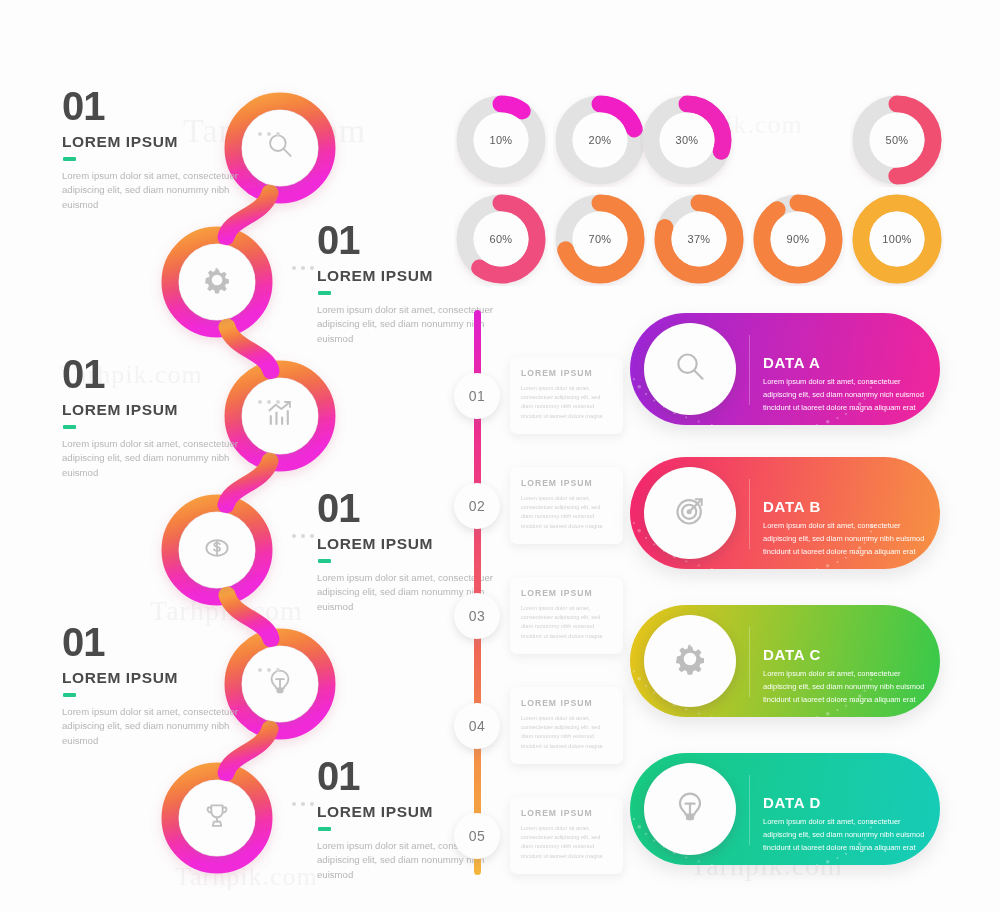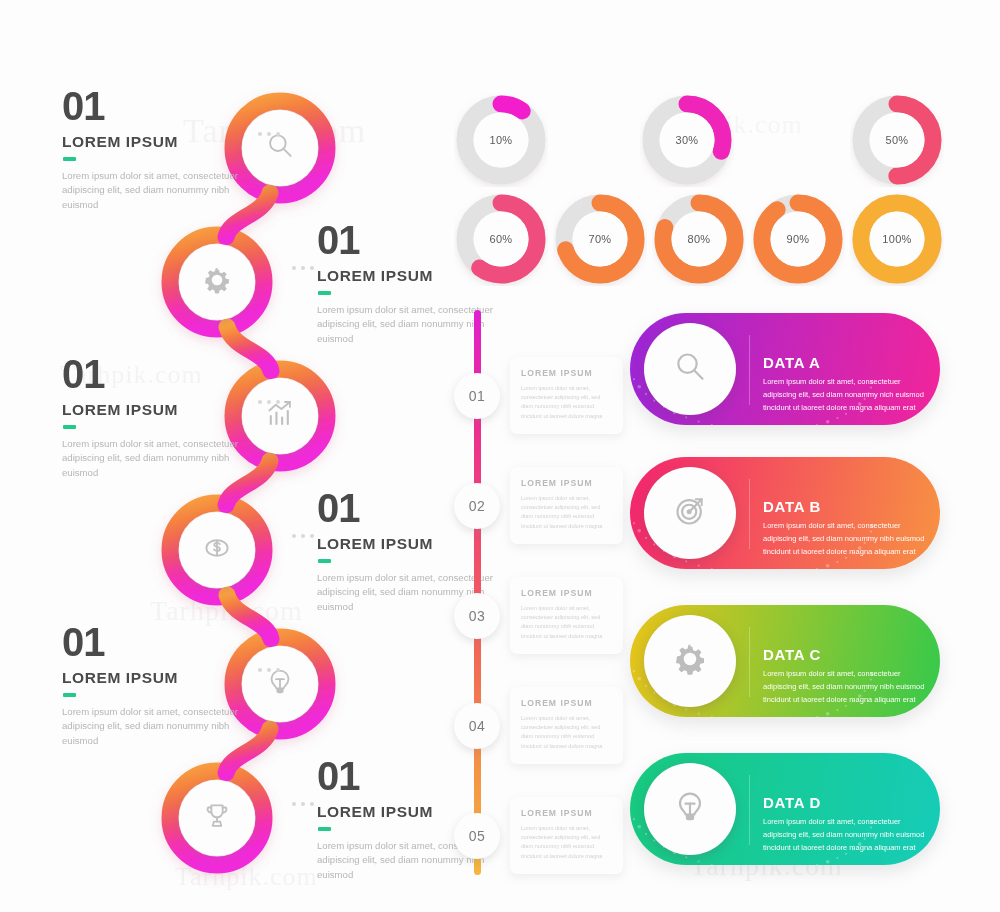--- a/index.html
+++ b/index.html
@@ -263,20 +263,30 @@
       <div class="ring" style="left: 2px; top: 5px;"><svg width="94" height="94" viewBox="0 0 94 94">
           <defs>
             <filter id="rsh0" x="-40%" y="-40%" width="180%" height="180%">
               <feDropShadow dx="0" dy="3" stdDeviation="3.5" flood-color="#bfa0a8" flood-opacity="0.25"></feDropShadow>
             </filter>
           </defs>
           <circle cx="47" cy="47" r="36" fill="none" stroke="#e2e2e2" stroke-width="17" filter="url(#rsh0)"></circle>
           <circle cx="47" cy="47" r="36" fill="none" stroke="#f21ecb" stroke-width="17" stroke-linecap="round" stroke-dasharray="22.62 203.58" transform="rotate(-90 47 47)"></circle>
           <circle cx="47" cy="47" r="27.5" fill="#fdfdfd"></circle>
         </svg><div class="lbl">10%</div></div>
+      <div class="ring" style="left: 101px; top: 5px;"><svg width="94" height="94" viewBox="0 0 94 94">
+          <defs>
+            <filter id="rsh1" x="-40%" y="-40%" width="180%" height="180%">
+              <feDropShadow dx="0" dy="3" stdDeviation="3.5" flood-color="#bfa0a8" flood-opacity="0.25"></feDropShadow>
+            </filter>
+          </defs>
+          <circle cx="47" cy="47" r="36" fill="none" stroke="#e2e2e2" stroke-width="17" filter="url(#rsh1)"></circle>
+          <circle cx="47" cy="47" r="36" fill="none" stroke="#f01ec4" stroke-width="17" stroke-linecap="round" stroke-dasharray="45.24 180.96" transform="rotate(-90 47 47)"></circle>
+          <circle cx="47" cy="47" r="27.5" fill="#fdfdfd"></circle>
+        </svg><div class="lbl">20%</div></div>
       <div class="ring" style="left: 188px; top: 5px;"><svg width="94" height="94" viewBox="0 0 94 94">
           <defs>
             <filter id="rsh2" x="-40%" y="-40%" width="180%" height="180%">
               <feDropShadow dx="0" dy="3" stdDeviation="3.5" flood-color="#bfa0a8" flood-opacity="0.25"></feDropShadow>
             </filter>
           </defs>
           <circle cx="47" cy="47" r="36" fill="none" stroke="#e2e2e2" stroke-width="17" filter="url(#rsh2)"></circle>
           <circle cx="47" cy="47" r="36" fill="none" stroke="#ef24b8" stroke-width="17" stroke-linecap="round" stroke-dasharray="67.86 158.34" transform="rotate(-90 47 47)"></circle>
           <circle cx="47" cy="47" r="27.5" fill="#fdfdfd"></circle>
         </svg><div class="lbl">30%</div></div>
@@ -312,21 +322,21 @@
         </svg><div class="lbl">70%</div></div>
       <div class="ring" style="left: 200px; top: 104px;"><svg width="94" height="94" viewBox="0 0 94 94">
           <defs>
             <filter id="rsh7" x="-40%" y="-40%" width="180%" height="180%">
               <feDropShadow dx="0" dy="3" stdDeviation="3.5" flood-color="#bfa0a8" flood-opacity="0.25"></feDropShadow>
             </filter>
           </defs>
           <circle cx="47" cy="47" r="36" fill="none" stroke="#e2e2e2" stroke-width="17" filter="url(#rsh7)"></circle>
           <circle cx="47" cy="47" r="36" fill="none" stroke="#f4813f" stroke-width="17" stroke-linecap="round" stroke-dasharray="180.96 45.24" transform="rotate(-90 47 47)"></circle>
           <circle cx="47" cy="47" r="27.5" fill="#fdfdfd"></circle>
-        </svg><div class="lbl">80%</div></div>
+        </svg><div class="lbl">37%</div></div>
       <div class="ring" style="left: 299px; top: 104px;"><svg width="94" height="94" viewBox="0 0 94 94">
           <defs>
             <filter id="rsh8" x="-40%" y="-40%" width="180%" height="180%">
               <feDropShadow dx="0" dy="3" stdDeviation="3.5" flood-color="#bfa0a8" flood-opacity="0.25"></feDropShadow>
             </filter>
           </defs>
           <circle cx="47" cy="47" r="36" fill="none" stroke="#e2e2e2" stroke-width="17" filter="url(#rsh8)"></circle>
           <circle cx="47" cy="47" r="36" fill="none" stroke="#f5833f" stroke-width="17" stroke-linecap="round" stroke-dasharray="203.58 22.62" transform="rotate(-90 47 47)"></circle>
           <circle cx="47" cy="47" r="27.5" fill="#fdfdfd"></circle>
         </svg><div class="lbl">90%</div></div>

